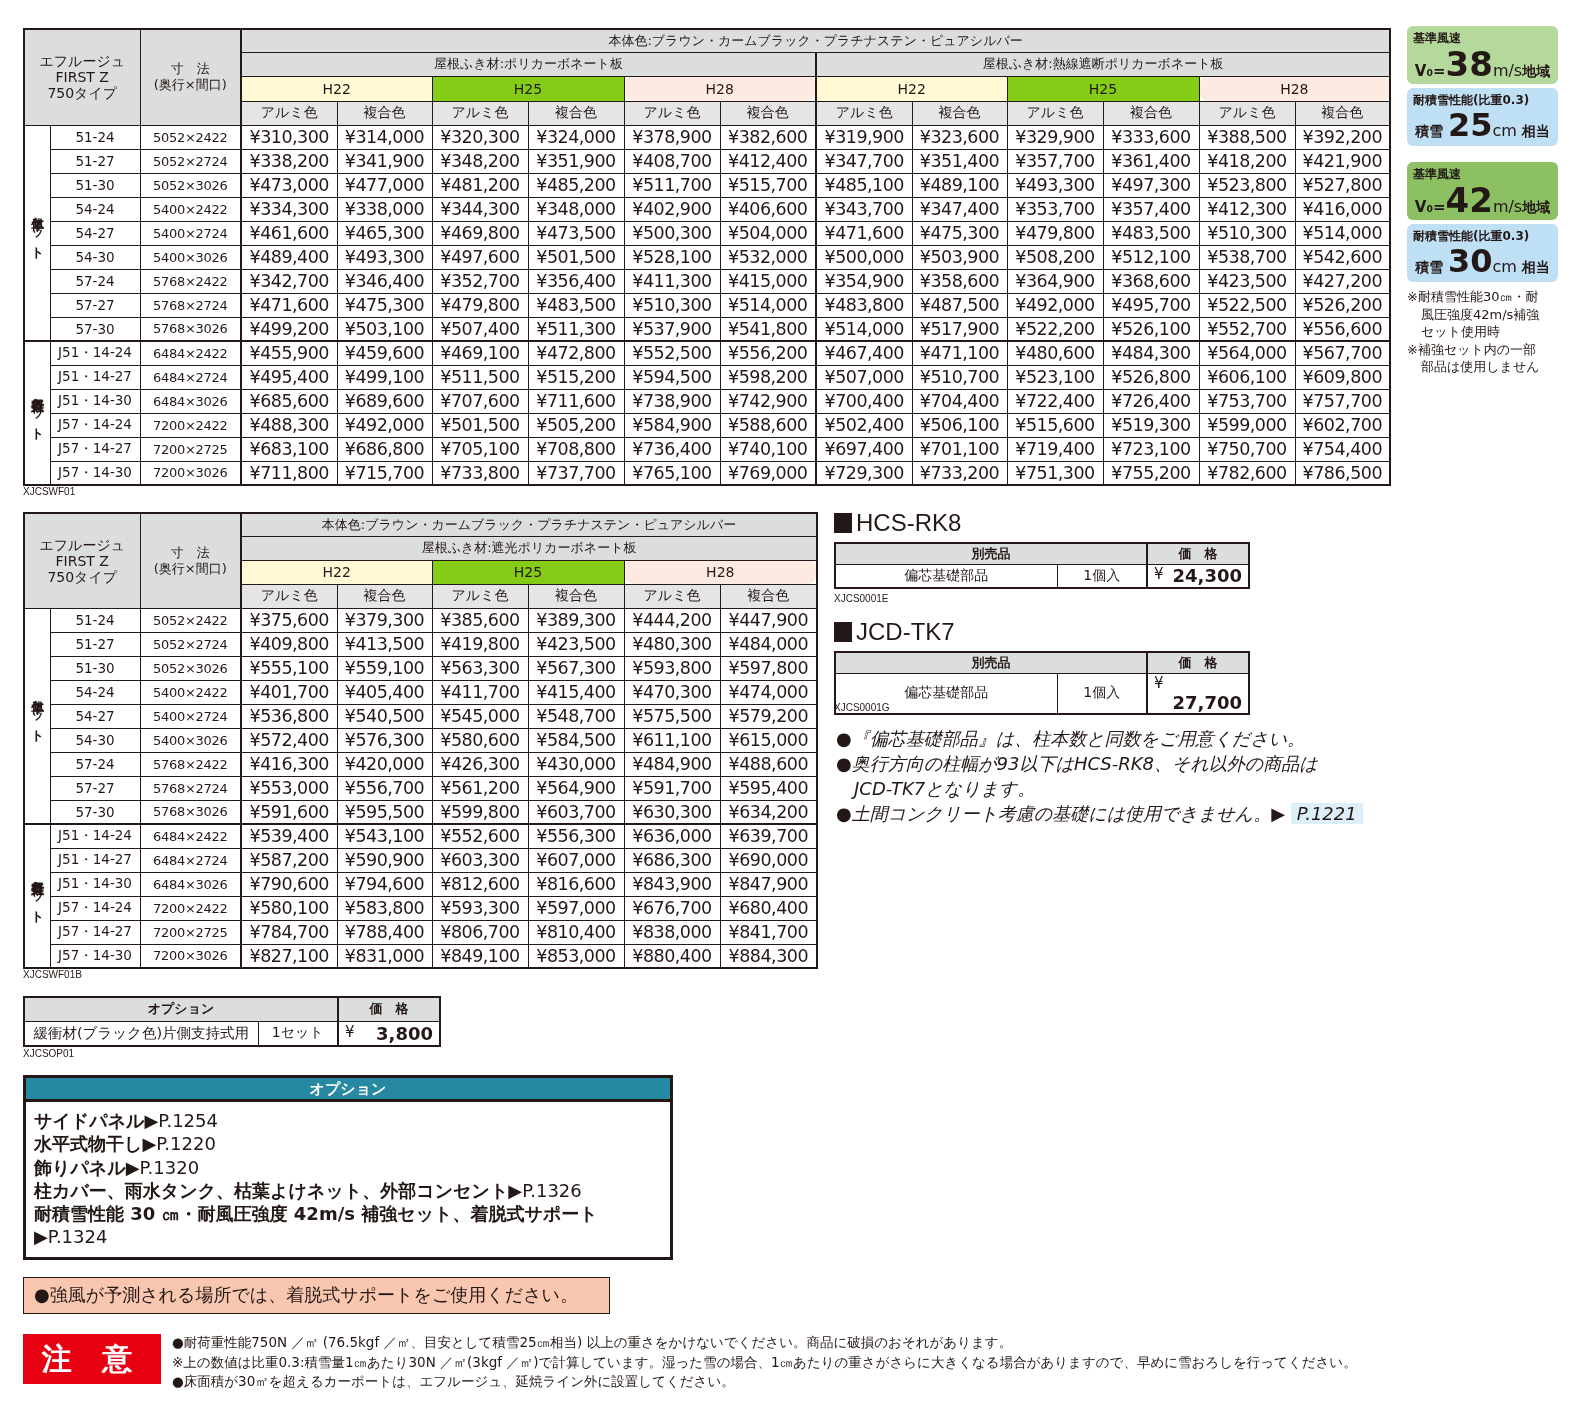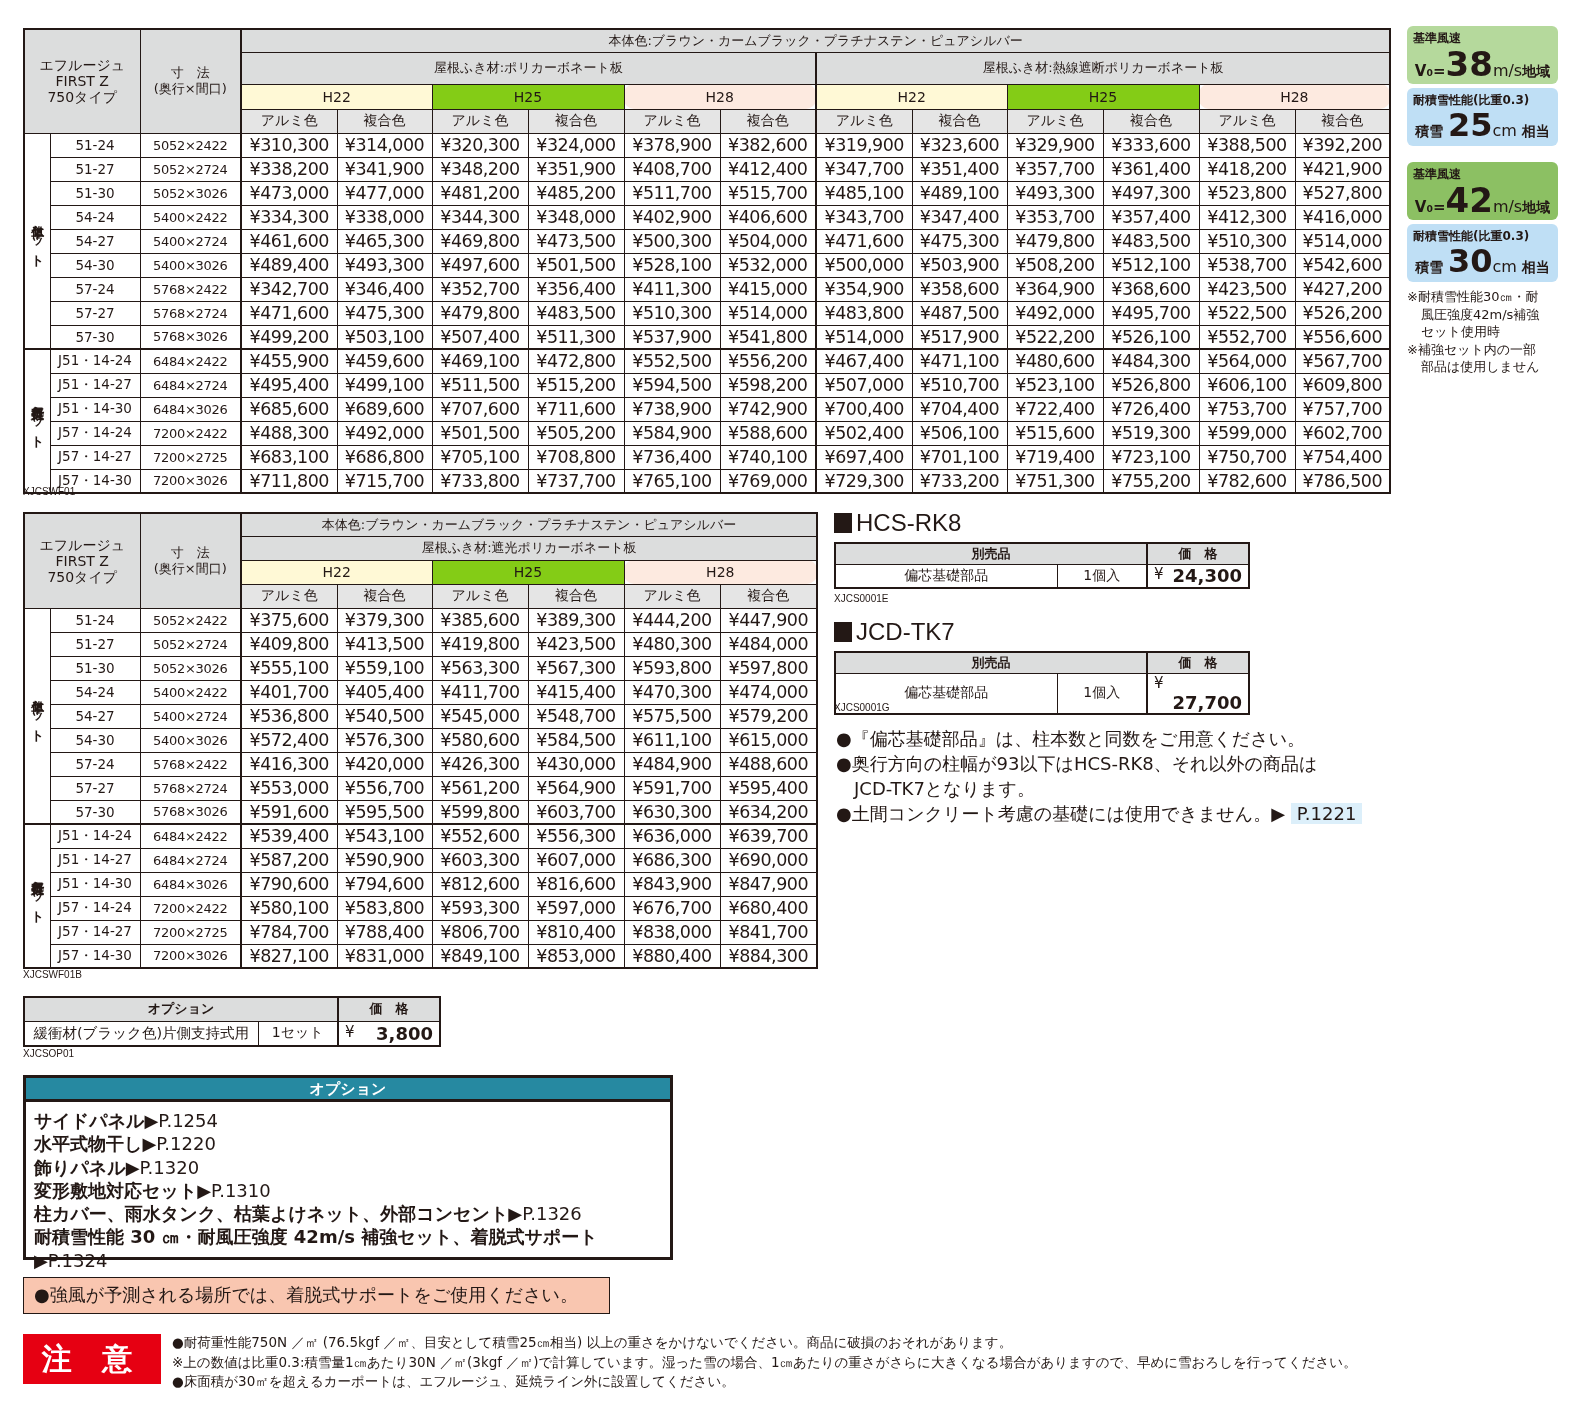--- a/index.html
+++ b/index.html
@@ -83,21 +83,21 @@
         <div>エフルージュ</div>
         <div>FIRST Z</div>
         <div>750タイプ</div>
       </td>
       <td class="hdr-plain dim-title" rowspan="4">
         <div>寸　法</div>
         <div>(奥行×間口)</div>
       </td>
       <td class="hdr thick-left" colspan="12">本体色:ブラウン・カームブラック・プラチナステン・ピュアシルバー</td>
     </tr>
-    <tr style="height:32px">
+    <tr style="height:24px">
       <td class="hdr thick-left" colspan="6">屋根ふき材:ポリカーボネート板</td>
       <td class="hdr thick-left" colspan="6">屋根ふき材:熱線遮断ポリカーボネート板</td>
     </tr>
     <tr style="height:25px">
       <td class="h22 thick-left" colspan="2">H22</td>
       <td class="h25" colspan="2">H25</td>
       <td class="h28" colspan="2">H28</td>
       <td class="h22 thick-left" colspan="2">H22</td>
       <td class="h25" colspan="2">H25</td>
       <td class="h28" colspan="2">H28</td>
@@ -617,21 +617,20 @@
 </tbody>
   </table>
 <div class="abs code" style="left:23px; top:1048px;">XJCSOP01</div>
 
 <div class="abs opt-box" style="left:23px; top:1075px; width:650px; height:185px;">
   <div class="opt-head">オプション</div>
   <div class="opt-body" id="opt-list">
       <div><span>サイドパネル</span><span class="ref">▶P.1254</span></div>
       <div><span>水平式物干し</span><span class="ref">▶P.1220</span></div>
       <div><span>飾りパネル</span><span class="ref">▶P.1320</span></div>
-      <div><span>変形敷地対応セット</span><span class="ref">▶P.1310</span></div>
       <div><span>柱カバー、雨水タンク、枯葉よけネット、外部コンセント</span><span class="ref">▶P.1326</span></div>
       <div><span>耐積雪性能 30 ㎝・耐風圧強度 42m/s 補強セット、着脱式サポート</span><span class="ref">▶P.1324</span></div>
     </div>
 </div>
 
 <div class="abs warn" style="left:23px; top:1277px; width:587px; height:37px;">●強風が予測される場所では、着脱式サポートをご使用ください。</div>
 
 <div class="abs caution-box" style="left:23px; top:1334px; width:138px; height:50px; line-height:50px;">注 意</div>
 <div class="abs caution-text" style="left:172px; top:1333px; width:1390px;">
   <div>●耐荷重性能750N ／㎡ (76.5kgf ／㎡、目安として積雪25㎝相当) 以上の重さをかけないでください。商品に破損のおそれがあります。</div>
@@ -686,18 +685,18 @@
       <td style="font-size:14px;">1個入</td>
       <td style="border-left:2.5px solid #231815; text-align:left; padding:0 6px;">
         <span style="font-size:15px;">¥</span>
         <span style="float:right; font-size:18px; font-weight:bold;margin-left:32px;">27,700</span>
       </td>
     </tr>
   </tbody>
     </table>
     <div class="abs code" style="left:834px; top:702px;">XJCS0001G</div>
   </div>
-<div class="abs notes-list" style="left:836px; top:726px; width:570px;">
+<div class="abs notes-list" style="left:836px; top:726px; width:570px;font-style:italic;">
   <div>●『偏芯基礎部品』は、柱本数と同数をご用意ください。</div>
   <div>●奥行方向の柱幅が93以下はHCS-RK8、それ以外の商品は</div>
   <div style="padding-left:18px">JCD-TK7となります。</div>
   <div><span>●土間コンクリート考慮の基礎には使用できません。▶</span> <span class="page-ref">P.1221</span></div>
 </div>
 
 </body></html>

